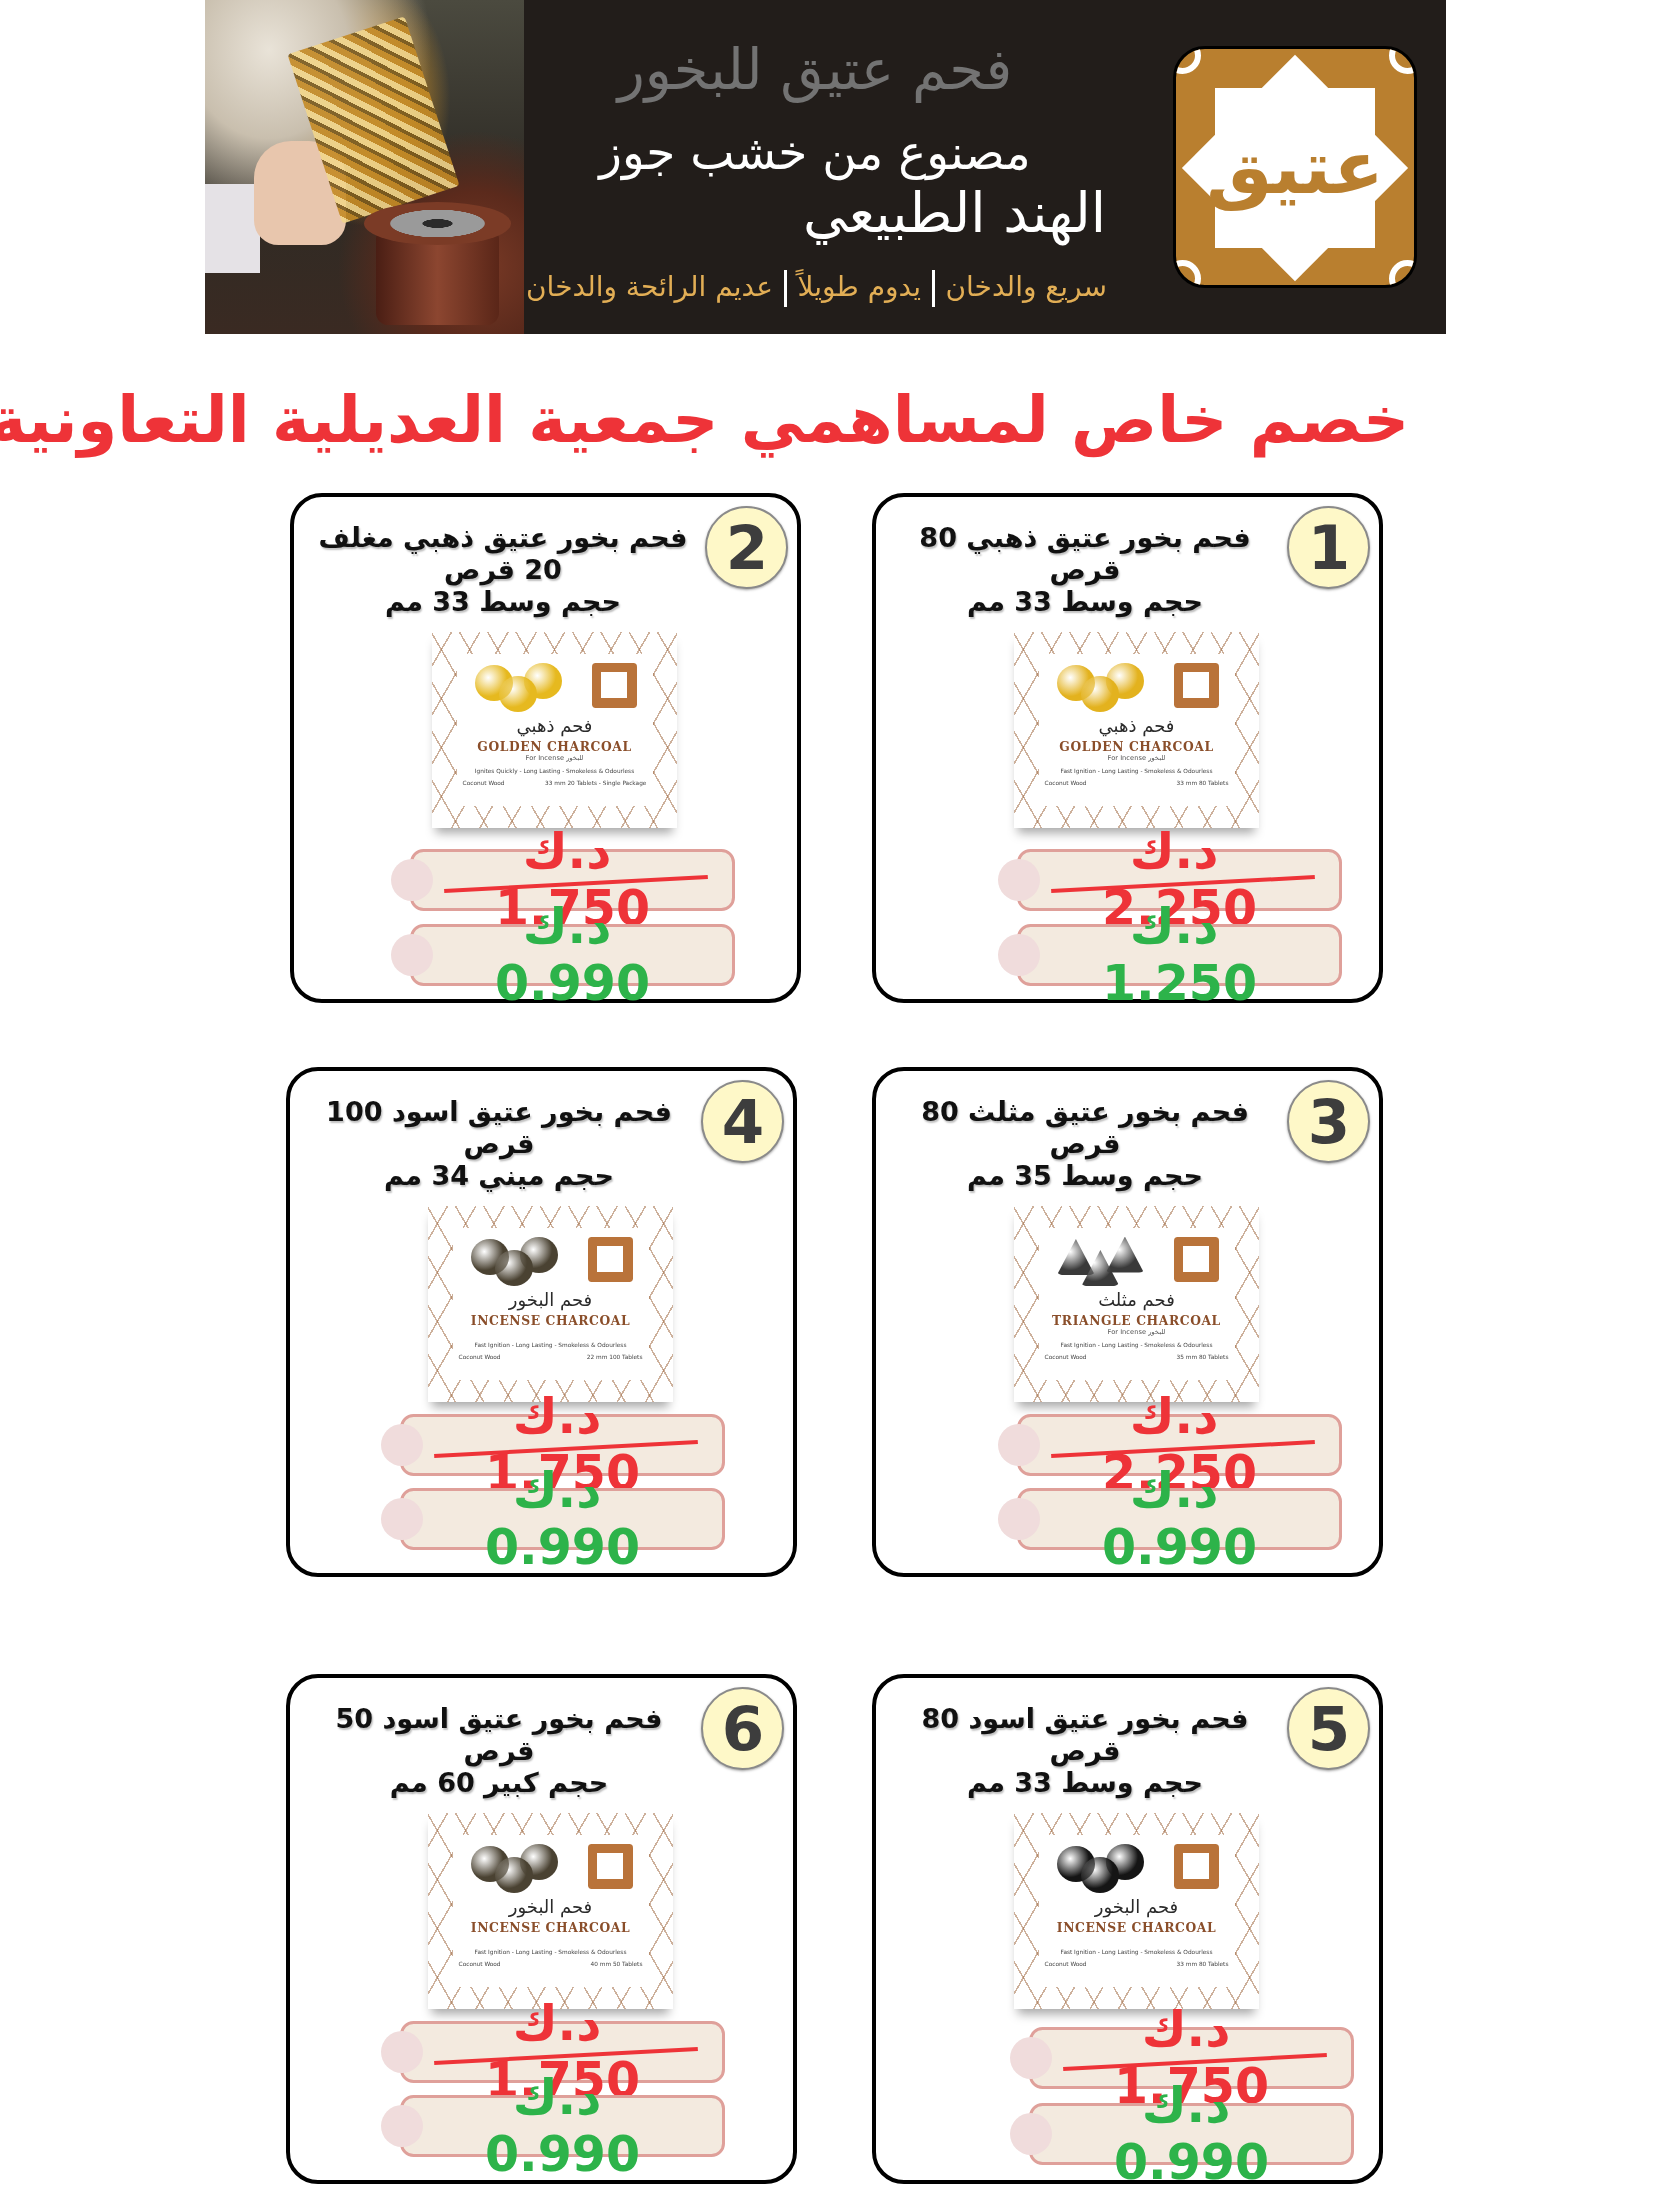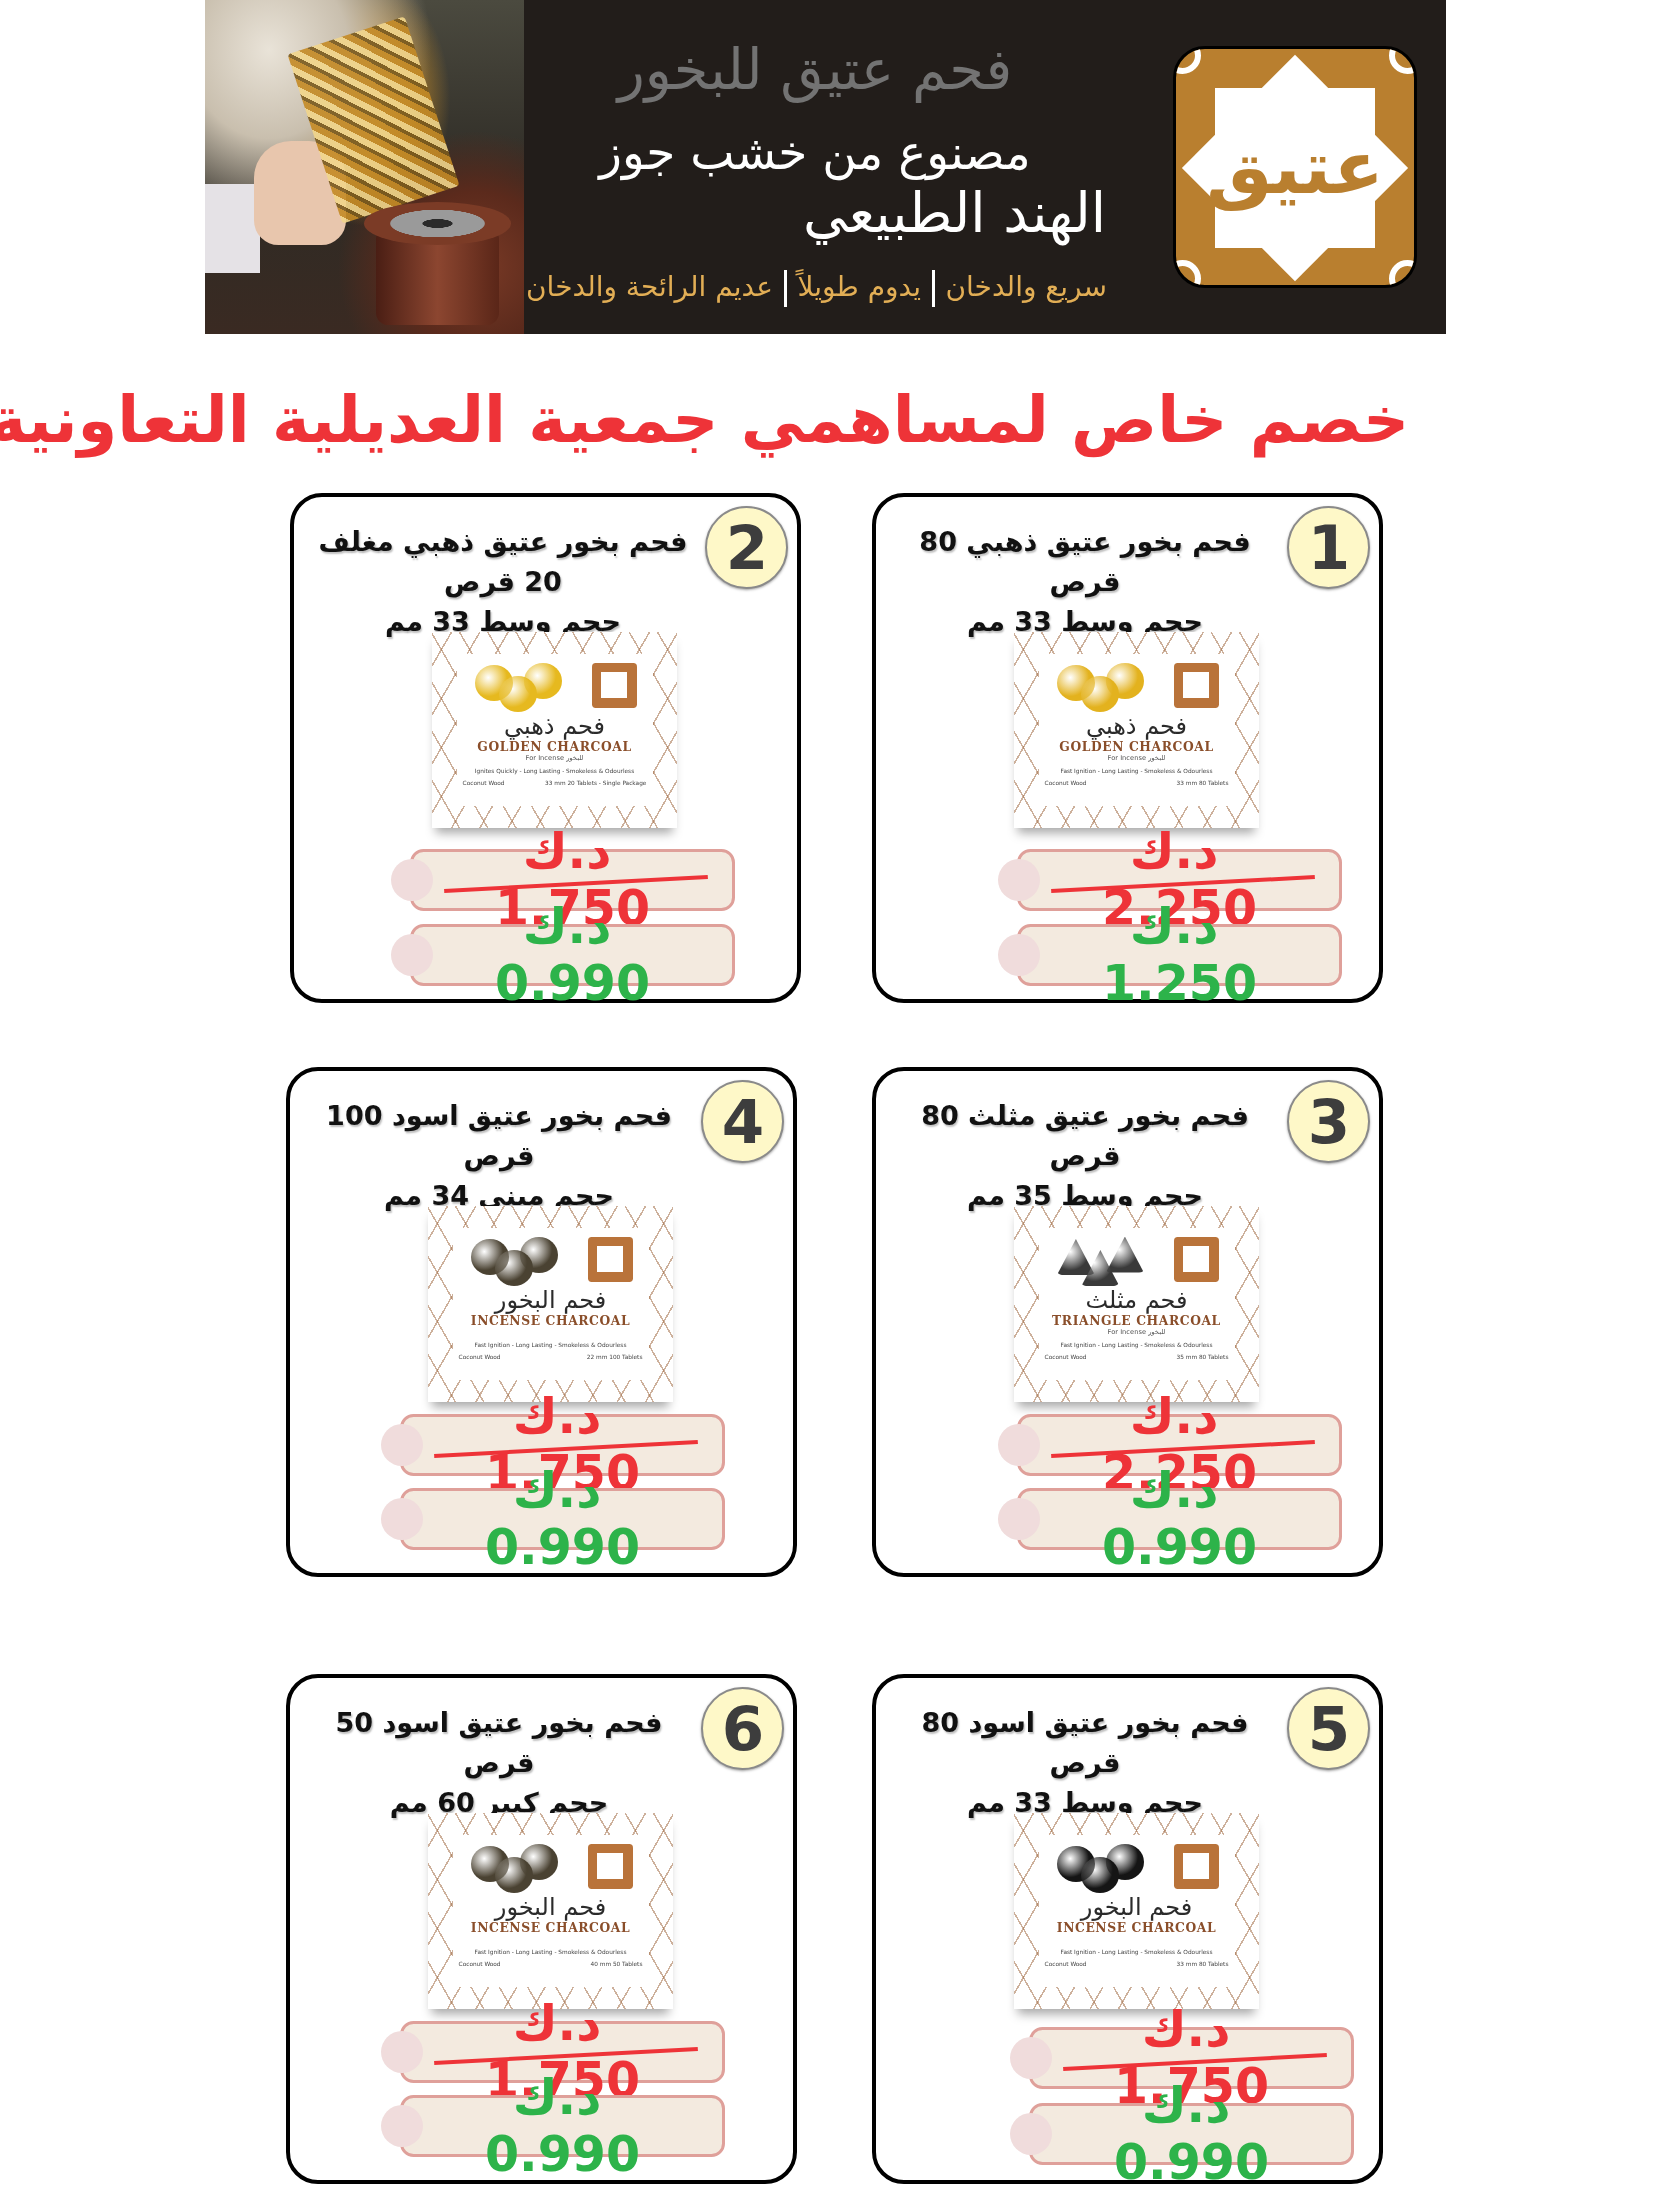--- a/index.html
+++ b/index.html
@@ -25,32 +25,32 @@
   .logo { position:absolute; left:968px; top:46px; width:244px; height:242px; background:#B97F2F; border:3.1px solid #000; border-radius:32px; box-sizing:border-box; overflow:hidden; }
   .logo-star1 { position:absolute; left:39px; top:39px; width:160px; height:160px; background:#ffffff; }
   .logo-star2 { position:absolute; left:39px; top:39px; width:160px; height:160px; background:#ffffff; transform:rotate(45deg); }
   .logo-text { position:absolute; left:0; top:0; width:100%; height:100%; display:flex; align-items:center; justify-content:center; color:#B97F2F; font-size:74px; font-weight:bold; direction:rtl; }
   .logo-corner { position:absolute; width:37px; height:37px; border:6.1px solid #ffffff; border-radius:50%; box-sizing:border-box; }
 
   .page-title { position:absolute; left:245px; width:1164px; top:377px; height:86px; text-align:center; color:#EE3338; font-size:64px; font-weight:bold; line-height:86px; direction:rtl; white-space:nowrap; }
 
   .card { position:absolute; width:511px; height:510px; border:4.3px solid #000; border-radius:32px; box-sizing:border-box; background:#fff; }
   .badge { position:absolute; right:8.6px; top:8.6px; width:83px; height:83px; border-radius:50%; background:#FEF8C8; border:2.5px solid #8A8A8A; box-sizing:border-box; box-shadow:0 1.2px 2.5px rgba(0,0,0,.35); display:flex; align-items:center; justify-content:center; color:#3D3D3D; font-weight:bold; font-size:61px; font-family:"DejaVu Sans", sans-serif; }
-  .card-title { position:absolute; right:104px; top:24.5px; width:380px; text-align:center; direction:rtl; color:#111; font-weight:bold; font-size:27px; line-height:40px; text-shadow:1.2px 1.8px 1.8px rgba(0,0,0,.25); }
+  .card-title { position:absolute; right:104px; top:24.5px; width:380px; text-align:center; direction:rtl; color:#111; font-weight:bold; font-size:27px; line-height:32px; text-shadow:1.2px 1.8px 1.8px rgba(0,0,0,.25); }
   .card-title .line2 { display:block; }
   .product { position:absolute; left:138px; top:135px; width:245px; height:196px; background:#ffffff; box-shadow:0 8.6px 9.8px -3.7px rgba(0,0,0,.35);
     background-image:
       repeating-linear-gradient(60deg, transparent 0 23px, rgba(164,112,74,.55) 23px 24.5px),
       repeating-linear-gradient(-60deg, transparent 0 23px, rgba(164,112,74,.55) 23px 24.5px); }
   .product-inner { position:absolute; left:24.5px; top:22px; right:24.5px; bottom:22px; background:#ffffff; }
   .pieces { position:absolute; left:18.4px; top:8.6px; width:92px; height:49px; }
   .piece { position:absolute; width:38px; height:36px; border-radius:50%; }
   .pbox-logo { position:absolute; right:16px; top:8.6px; width:45px; height:45px; background:#B9733A; border-radius:3.7px; }
   .pbox-logo::after { content:""; position:absolute; left:9.8px; top:9.8px; width:26px; height:26px; background:#fff; }
-  .pbox-ar { position:absolute; left:0; right:0; top:59px; text-align:center; direction:rtl; font-size:24px; color:#2b2b2b; line-height:26px; }
+  .pbox-ar { position:absolute; left:0; right:0; top:59px; text-align:center; direction:rtl; font-size:18px; color:#2b2b2b; line-height:26px; }
   .pbox-en { position:absolute; left:0; right:0; top:85px; text-align:center; font-size:12.3px; font-weight:bold; color:#8A4E2A; font-family:"DejaVu Serif", serif; letter-spacing:0.6px; }
   .pbox-sub { position:absolute; left:0; right:0; top:100px; text-align:center; font-size:6.7px; color:#555; }
   .pbox-feat { position:absolute; left:0; right:0; top:113px; text-align:center; font-size:5.8px; color:#444; line-height:8px; }
   .tag { position:absolute; width:325px; height:62px; border:3.7px solid #DFA09A; border-radius:13.5px; background:#F3EADF; box-sizing:border-box; display:flex; align-items:center; justify-content:center; font-weight:bold; font-size:49px; font-family:"DejaVu Sans", sans-serif; direction:ltr; white-space:nowrap;flex-direction:column; }
   .tag .hole { position:absolute; left:-22px; top:50%; margin-top:-21px; width:42px; height:42px; border-radius:50%; background:#F0DCDC; }
   .tag.old { color:#EE3338; }
   .tag.old .strike { position:absolute; left:31px; right:24.5px; top:54%; height:4.3px; background:#EE3338; transform:rotate(-3deg); }
   .tag.new { color:#2DB34A; }
   .tag .cur { margin-right:11px; }
 </style>

